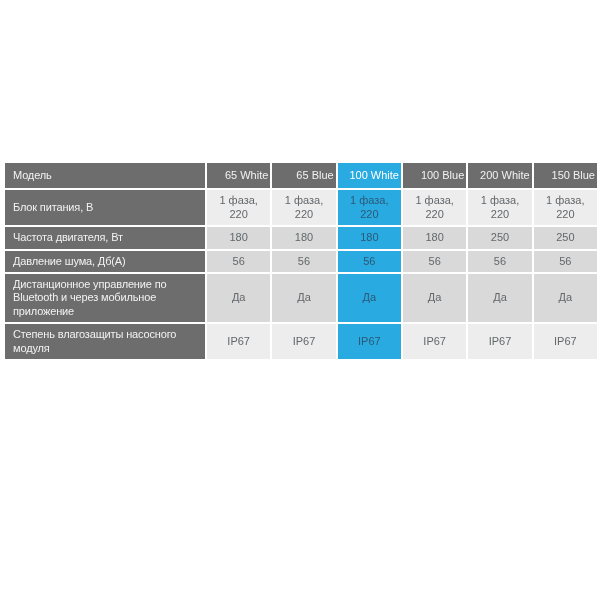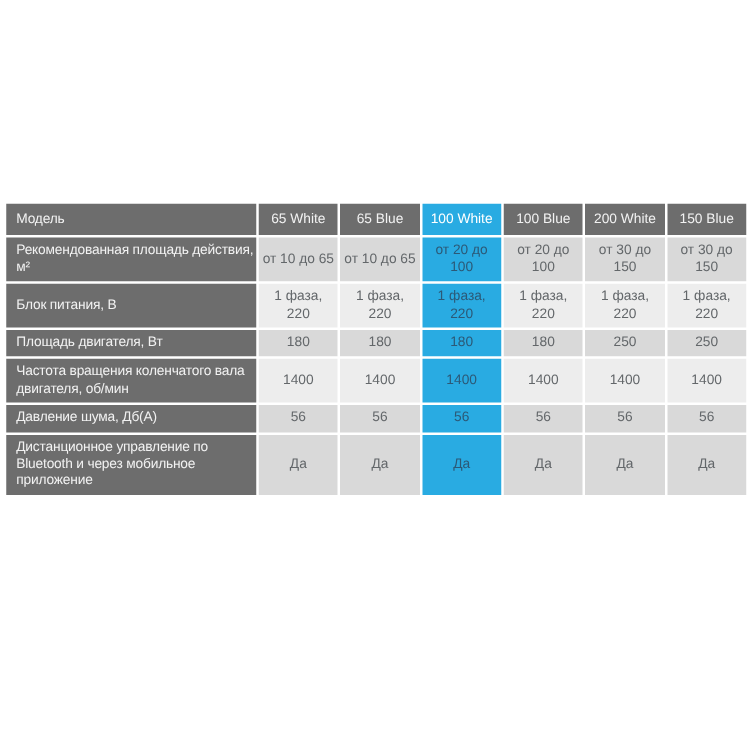--- a/index.html
+++ b/index.html
@@ -39,21 +39,21 @@
     background: var(--header-bg, #6d6d6d);
     color: var(--header-text, #f2f2f2);
     text-align: left;
     padding: 4px 2px 4px 8px;
     letter-spacing: -0.15px;
   }
   .spec-table th.label { padding-top: 6px; padding-bottom: 6px; }
   .spec-table th.model {
     background: var(--header-bg, #6d6d6d);
     color: var(--header-text, #f2f2f2);
-    text-align: center;
+    text-align: right;
     padding: 6px 2px;
   }
   .spec-table td.val {
     text-align: center;
     color: var(--value-text, #63676a);
     padding: 4px 2px;
   }
   tr.stripe-dark td.val { background: var(--row-dark-bg, #d9d9d9); }
   tr.stripe-light td.val { background: var(--row-light-bg, #ededed); }
   .spec-table th.model.hl {
@@ -83,63 +83,45 @@
       <tr>
         <th class="label">Модель</th>
         <th class="model">65 White</th>
         <th class="model">65 Blue</th>
         <th class="model hl">100 White</th>
         <th class="model">100 Blue</th>
         <th class="model">200 White</th>
         <th class="model">150 Blue</th>
       </tr>
 
-      <tr class="stripe-dark">
-        <td class="label">Рекомендованная площадь действия, м²</td>
-        <td class="val">от 10 до 65</td>
-        <td class="val">от 10 до 65</td>
-        <td class="val hl">от 20 до 100</td>
-        <td class="val">от 20 до 100</td>
-        <td class="val">от 30 до 150</td>
-        <td class="val">от 30 до 150</td>
-      </tr>
 
 
 
 
 
       <tr class="stripe-light">
         <td class="label">Блок питания, В</td>
         <td class="val">1 фаза, 220</td>
         <td class="val">1 фаза, 220</td>
         <td class="val hl">1 фаза, 220</td>
         <td class="val">1 фаза, 220</td>
         <td class="val">1 фаза, 220</td>
         <td class="val">1 фаза, 220</td>
       </tr>
 
       <tr class="stripe-dark">
-        <td class="label">Площадь двигателя, Вт</td>
+        <td class="label">Частота двигателя, Вт</td>
         <td class="val">180</td>
         <td class="val">180</td>
         <td class="val hl">180</td>
         <td class="val">180</td>
         <td class="val">250</td>
         <td class="val">250</td>
       </tr>
 
-      <tr class="stripe-light">
-        <td class="label">Частота вращения коленчатого вала двигателя, об/мин</td>
-        <td class="val">1400</td>
-        <td class="val">1400</td>
-        <td class="val hl">1400</td>
-        <td class="val">1400</td>
-        <td class="val">1400</td>
-        <td class="val">1400</td>
-      </tr>
 
       <tr class="stripe-dark">
         <td class="label">Давление шума, Дб(А)</td>
         <td class="val">56</td>
         <td class="val">56</td>
         <td class="val hl">56</td>
         <td class="val">56</td>
         <td class="val">56</td>
         <td class="val">56</td>
       </tr>
@@ -148,15 +130,24 @@
       <tr class="stripe-dark">
         <td class="label">Дистанционное управление по Bluetooth и через мобильное приложение</td>
         <td class="val">Да</td>
         <td class="val">Да</td>
         <td class="val hl">Да</td>
         <td class="val">Да</td>
         <td class="val">Да</td>
         <td class="val">Да</td>
       </tr>
 
+      <tr class="stripe-light">
+        <td class="label">Степень влагозащиты насосного модуля</td>
+        <td class="val">IP67</td>
+        <td class="val">IP67</td>
+        <td class="val hl">IP67</td>
+        <td class="val">IP67</td>
+        <td class="val">IP67</td>
+        <td class="val">IP67</td>
+      </tr>
     </tbody>
   </table>
 </div>
 
 </body></html>

